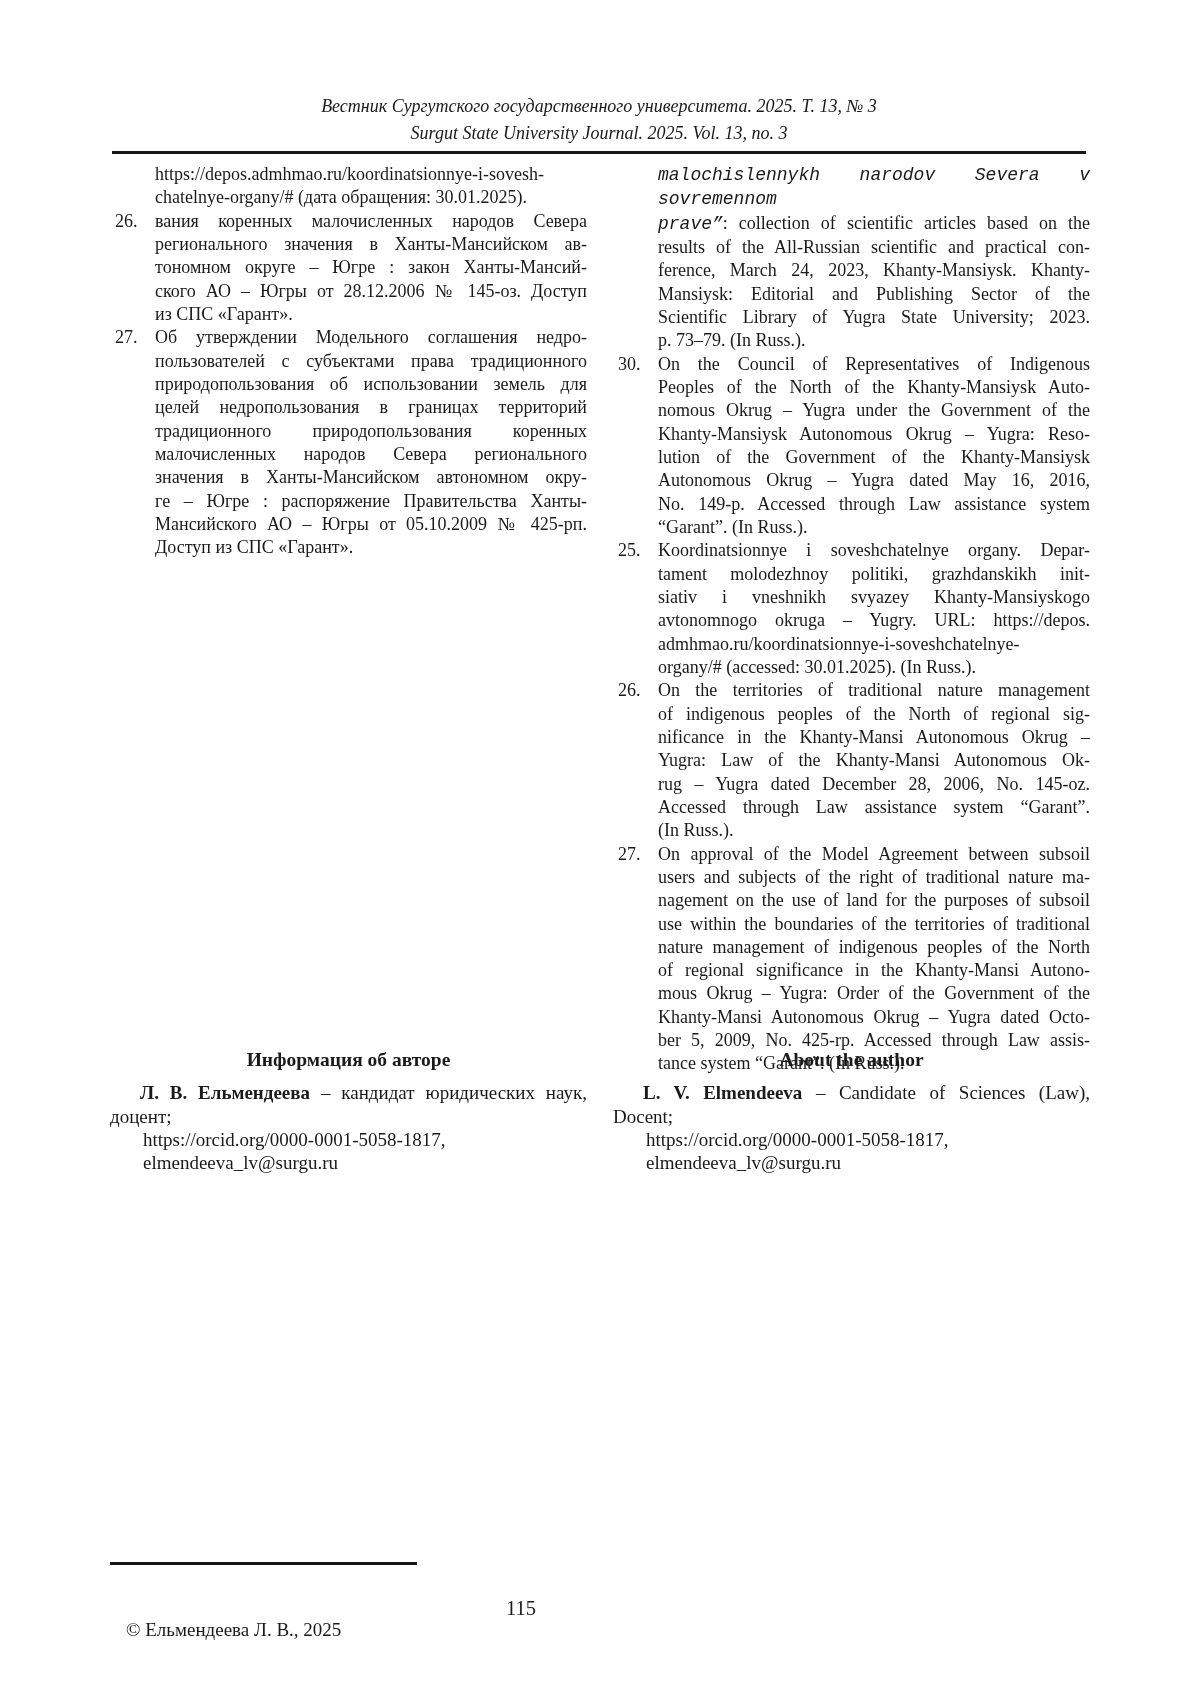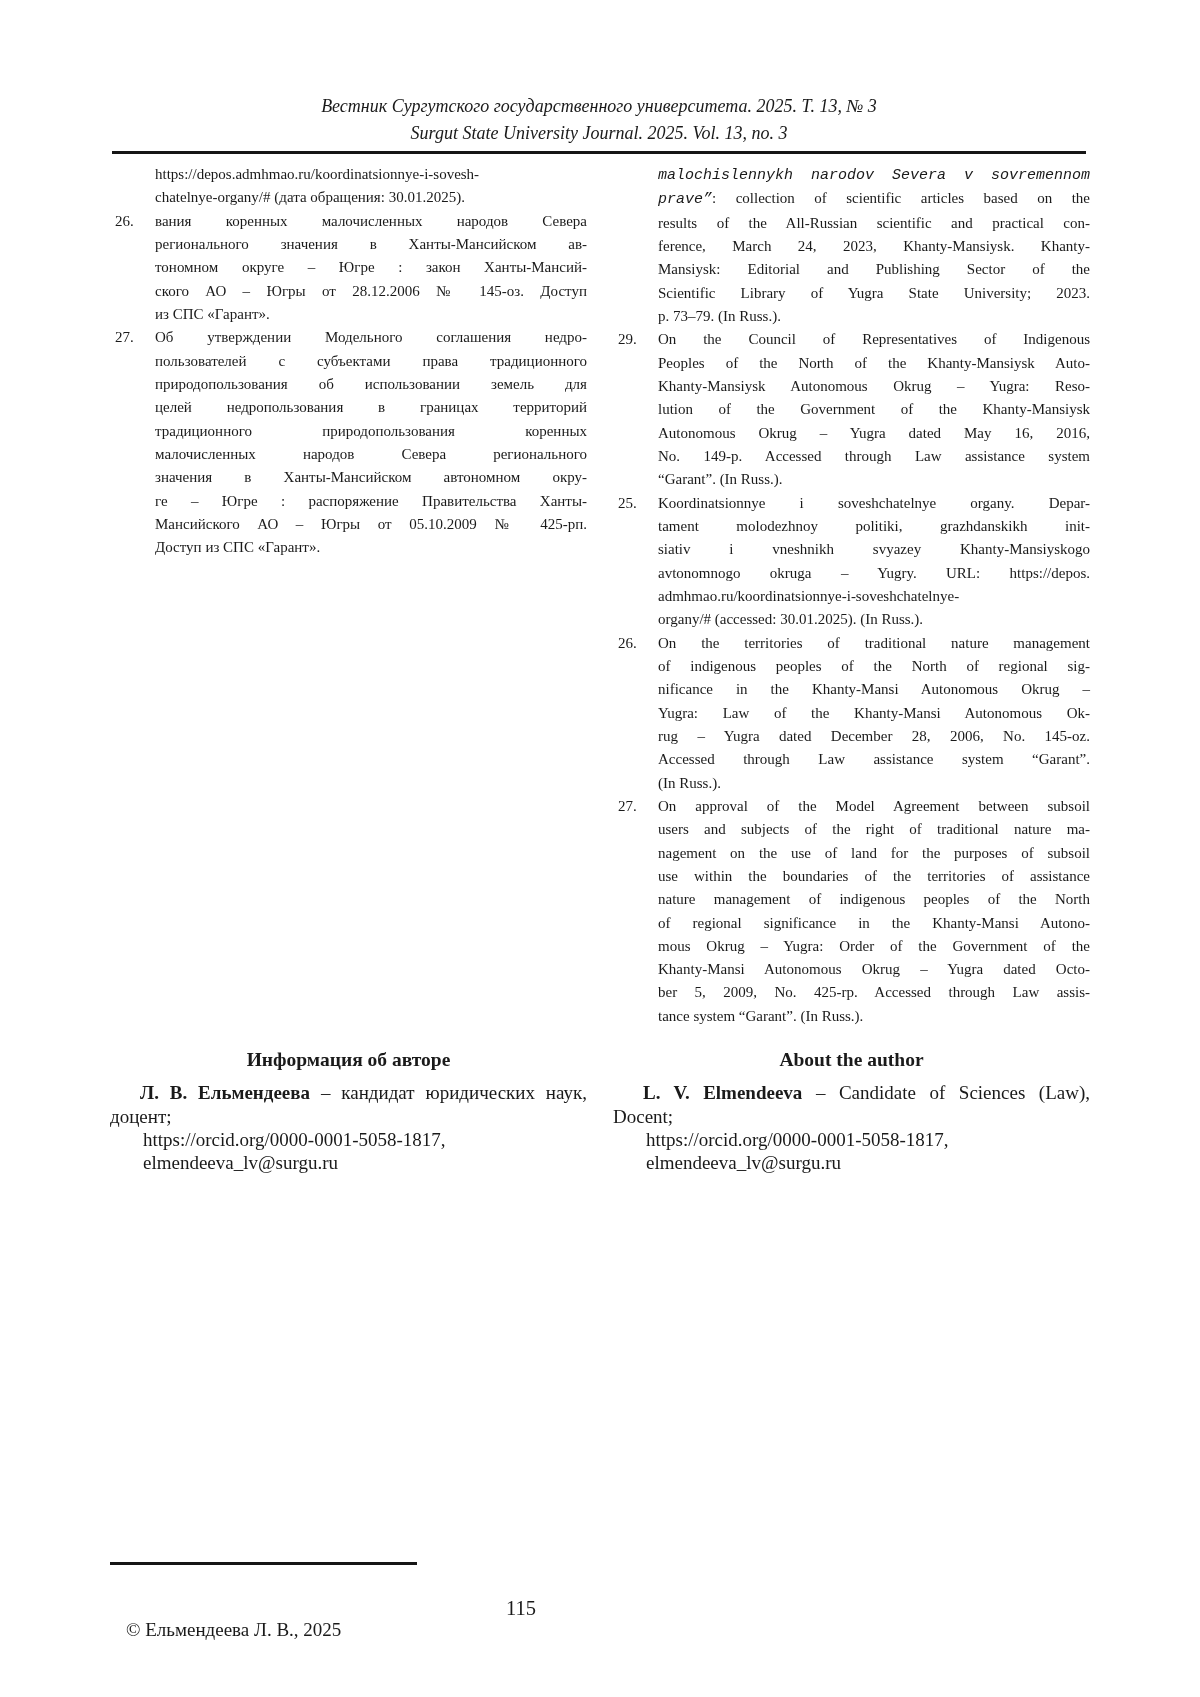--- a/index.html
+++ b/index.html
@@ -16,21 +16,21 @@
     text-align:center; font-style:italic;
     font-size:18px; line-height:27px;
   }
   .head-rule {
     position:absolute; left:112px; top:151px; width:974px; height:3px;
     background:#161616;
   }
   .cols {
     position:absolute; left:110px; top:163px; width:980px;
     display:flex; gap:26px;
-    font-size:15px; line-height:23.33px;justify-content:space-between;
+    font-size:18px; line-height:23.33px;justify-content:space-between;
   }
   .col { width:477px; flex:0 0 477px; }
   .ref { display:flex; }
   .ref-num { flex:0 0 45px; width:45px; box-sizing:border-box; padding-left:5px; }
   .ref-body { flex:1 1 auto; min-width:0; }
   .jline { text-align:justify; text-align-last:justify; }
   .lastline { text-align:left; text-align-last:left; }
   .authors {
     position:absolute; left:110px; top:1048px; width:980px;
     display:flex; gap:26px;
@@ -109,24 +109,25 @@
           <div class="jline"><i>malochislennykh narodov Severa v sovremennom</i></div>
           <div class="jline"><i>prave”</i>: collection of scientific articles based on the</div>
           <div class="jline">results of the All-Russian scientific and practical con-</div>
           <div class="jline">ference, March 24, 2023, Khanty-Mansiysk. Khanty-</div>
           <div class="jline">Mansiysk: Editorial and Publishing Sector of the</div>
           <div class="jline">Scientific Library of Yugra State University; 2023.</div>
           <div class="lastline">p. 73–79. (In Russ.).</div>
         </div>
       </div>
       <div class="ref">
-        <div class="ref-num">29.</div>
+        <div class="ref-num">30.</div>
         <div class="ref-body">
           <div class="jline">On the Council of Representatives of Indigenous</div>
           <div class="jline">Peoples of the North of the Khanty-Mansiysk Auto-</div>
+          <div class="jline">nomous Okrug – Yugra under the Government of the</div>
           <div class="jline">Khanty-Mansiysk Autonomous Okrug – Yugra: Reso-</div>
           <div class="jline">lution of the Government of the Khanty-Mansiysk</div>
           <div class="jline">Autonomous Okrug – Yugra dated May 16, 2016,</div>
           <div class="jline">No. 149-p. Accessed through Law assistance system</div>
           <div class="lastline">“Garant”. (In Russ.).</div>
         </div>
       </div>
       <div class="ref">
         <div class="ref-num">25.</div>
         <div class="ref-body">
@@ -149,21 +150,21 @@
           <div class="jline">Accessed through Law assistance system “Garant”.</div>
           <div class="lastline">(In Russ.).</div>
         </div>
       </div>
       <div class="ref">
         <div class="ref-num">27.</div>
         <div class="ref-body">
           <div class="jline">On approval of the Model Agreement between subsoil</div>
           <div class="jline">users and subjects of the right of traditional nature ma-</div>
           <div class="jline">nagement on the use of land for the purposes of subsoil</div>
-          <div class="jline">use within the boundaries of the territories of assistance</div>
+          <div class="jline">use within the boundaries of the territories of traditional</div>
           <div class="jline">nature management of indigenous peoples of the North</div>
           <div class="jline">of regional significance in the Khanty-Mansi Autono-</div>
           <div class="jline">mous Okrug – Yugra: Order of the Government of the</div>
           <div class="jline">Khanty-Mansi Autonomous Okrug – Yugra dated Octo-</div>
           <div class="jline">ber 5, 2009, No. 425-rp. Accessed through Law assis-</div>
           <div class="lastline">tance system “Garant”. (In Russ.).</div>
         </div>
       </div>
     </div>
 </div>

